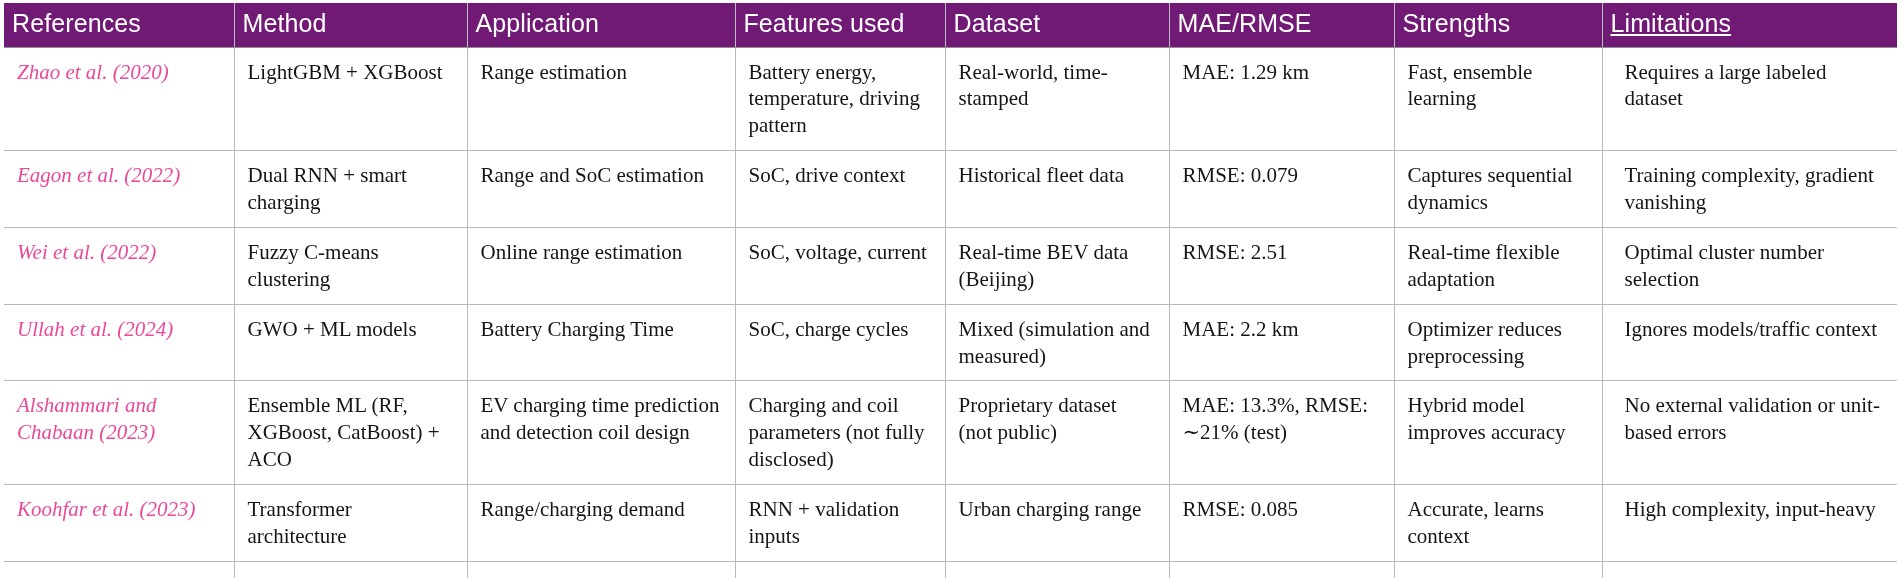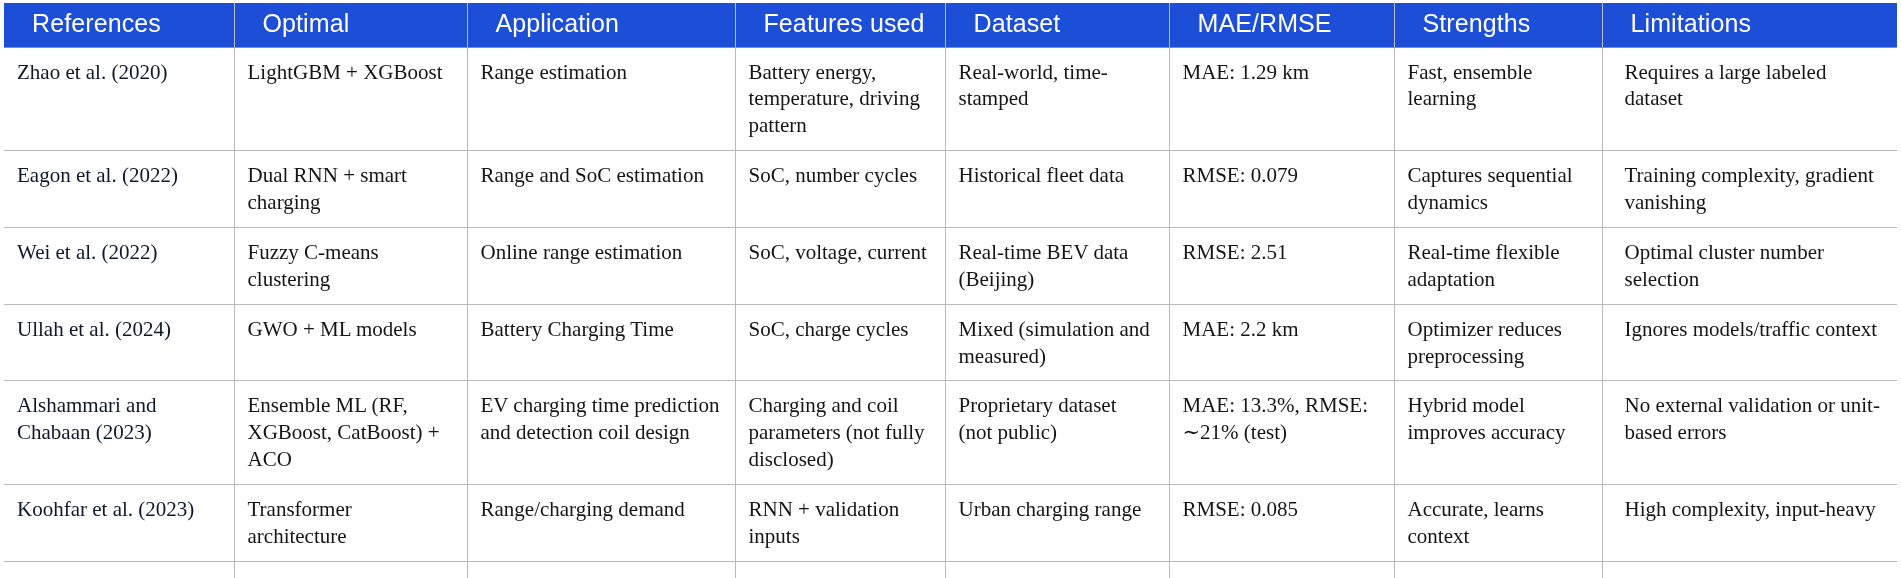--- a/index.html
+++ b/index.html
@@ -22,36 +22,37 @@
     background: #ffffff;
   }
   table.comparison {
     border-collapse: collapse;
     table-layout: fixed;
     width: 1893px;
     height: 571px;
     background: #ffffff;
   }
   table.comparison thead th {
-    background: #1d4ed8;
+    background: #701a75;
     color: #ffffff;
     font-family: "Liberation Sans", "DejaVu Sans", sans-serif;
     font-weight: 400;
     font-size: 25px;
     line-height: 1.1;
     text-align: left;
     vertical-align: middle;
-    padding: 7px 12px 9px 28px;
+    padding: 7px 12px 9px 8px;
     border-right: 1px solid #b9bcc0;
     border-bottom: 1px solid #8d9094;
     white-space: nowrap;
     letter-spacing: 0.1px;
   }
   table.comparison thead th:last-child {
     border-right: none;
+    text-decoration: underline;
   }
   table.comparison tbody td {
     font-family: "Liberation Serif", "DejaVu Serif", serif;
     font-size: 21px;
     line-height: 1.28;
     color: #151515;
     text-align: left;
     vertical-align: top;
     padding: 11px 14px 11px 13px;
     border-right: 1px solid #b7b9bc;
@@ -61,22 +62,23 @@
     overflow-wrap: break-word;
   }
   table.comparison tbody td:last-child {
     border-right: none;
     padding-left: 22px;
   }
   table.comparison tbody tr:last-child td {
     border-bottom: 1px solid #8d9094;
   }
   .ref-link {
-    color: #0f172a;
+    color: #ec4899;
     text-decoration: none;
+    font-style: italic;
   }
   .ref-plain {
     color: #151515;
   }
   
   col.c0 { width: 230px; }
   col.c1 { width: 233px; }
   col.c2 { width: 268px; }
   col.c3 { width: 210px; }
   col.c4 { width: 224px; }
@@ -95,21 +97,21 @@
         <col class="c2">
         <col class="c3">
       <col class="c4">
         <col class="c5">
         <col class="c6">
         <col class="c7">
     </colgroup>
     <thead>
       <tr>
         <th>References</th>
-        <th>Optimal</th>
+        <th>Method</th>
         <th>Application</th>
         <th>Features used</th>
         <th>Dataset</th>
         <th>MAE/RMSE</th>
         <th>Strengths</th>
         <th>Limitations</th>
       </tr>
     </thead>
     <tbody>
 
@@ -121,21 +123,21 @@
         <td>Real-world, time-stamped</td>
         <td>MAE: 1.29 km</td>
         <td>Fast, ensemble learning</td>
         <td>Requires a large labeled dataset</td>
       </tr>
 
       <tr>
         <td><span class="ref-link">Eagon et al. (2022)</span></td>
         <td>Dual RNN + smart charging</td>
         <td>Range and SoC estimation</td>
-        <td>SoC, number cycles</td>
+        <td>SoC, drive context</td>
         <td>Historical fleet data</td>
         <td>RMSE: 0.079</td>
         <td>Captures sequential dynamics</td>
         <td>Training complexity, gradient vanishing</td>
       </tr>
 
       <tr>
         <td><span class="ref-link">Wei et al. (2022)</span></td>
         <td>Fuzzy C-means clustering</td>
         <td>Online range estimation</td>

